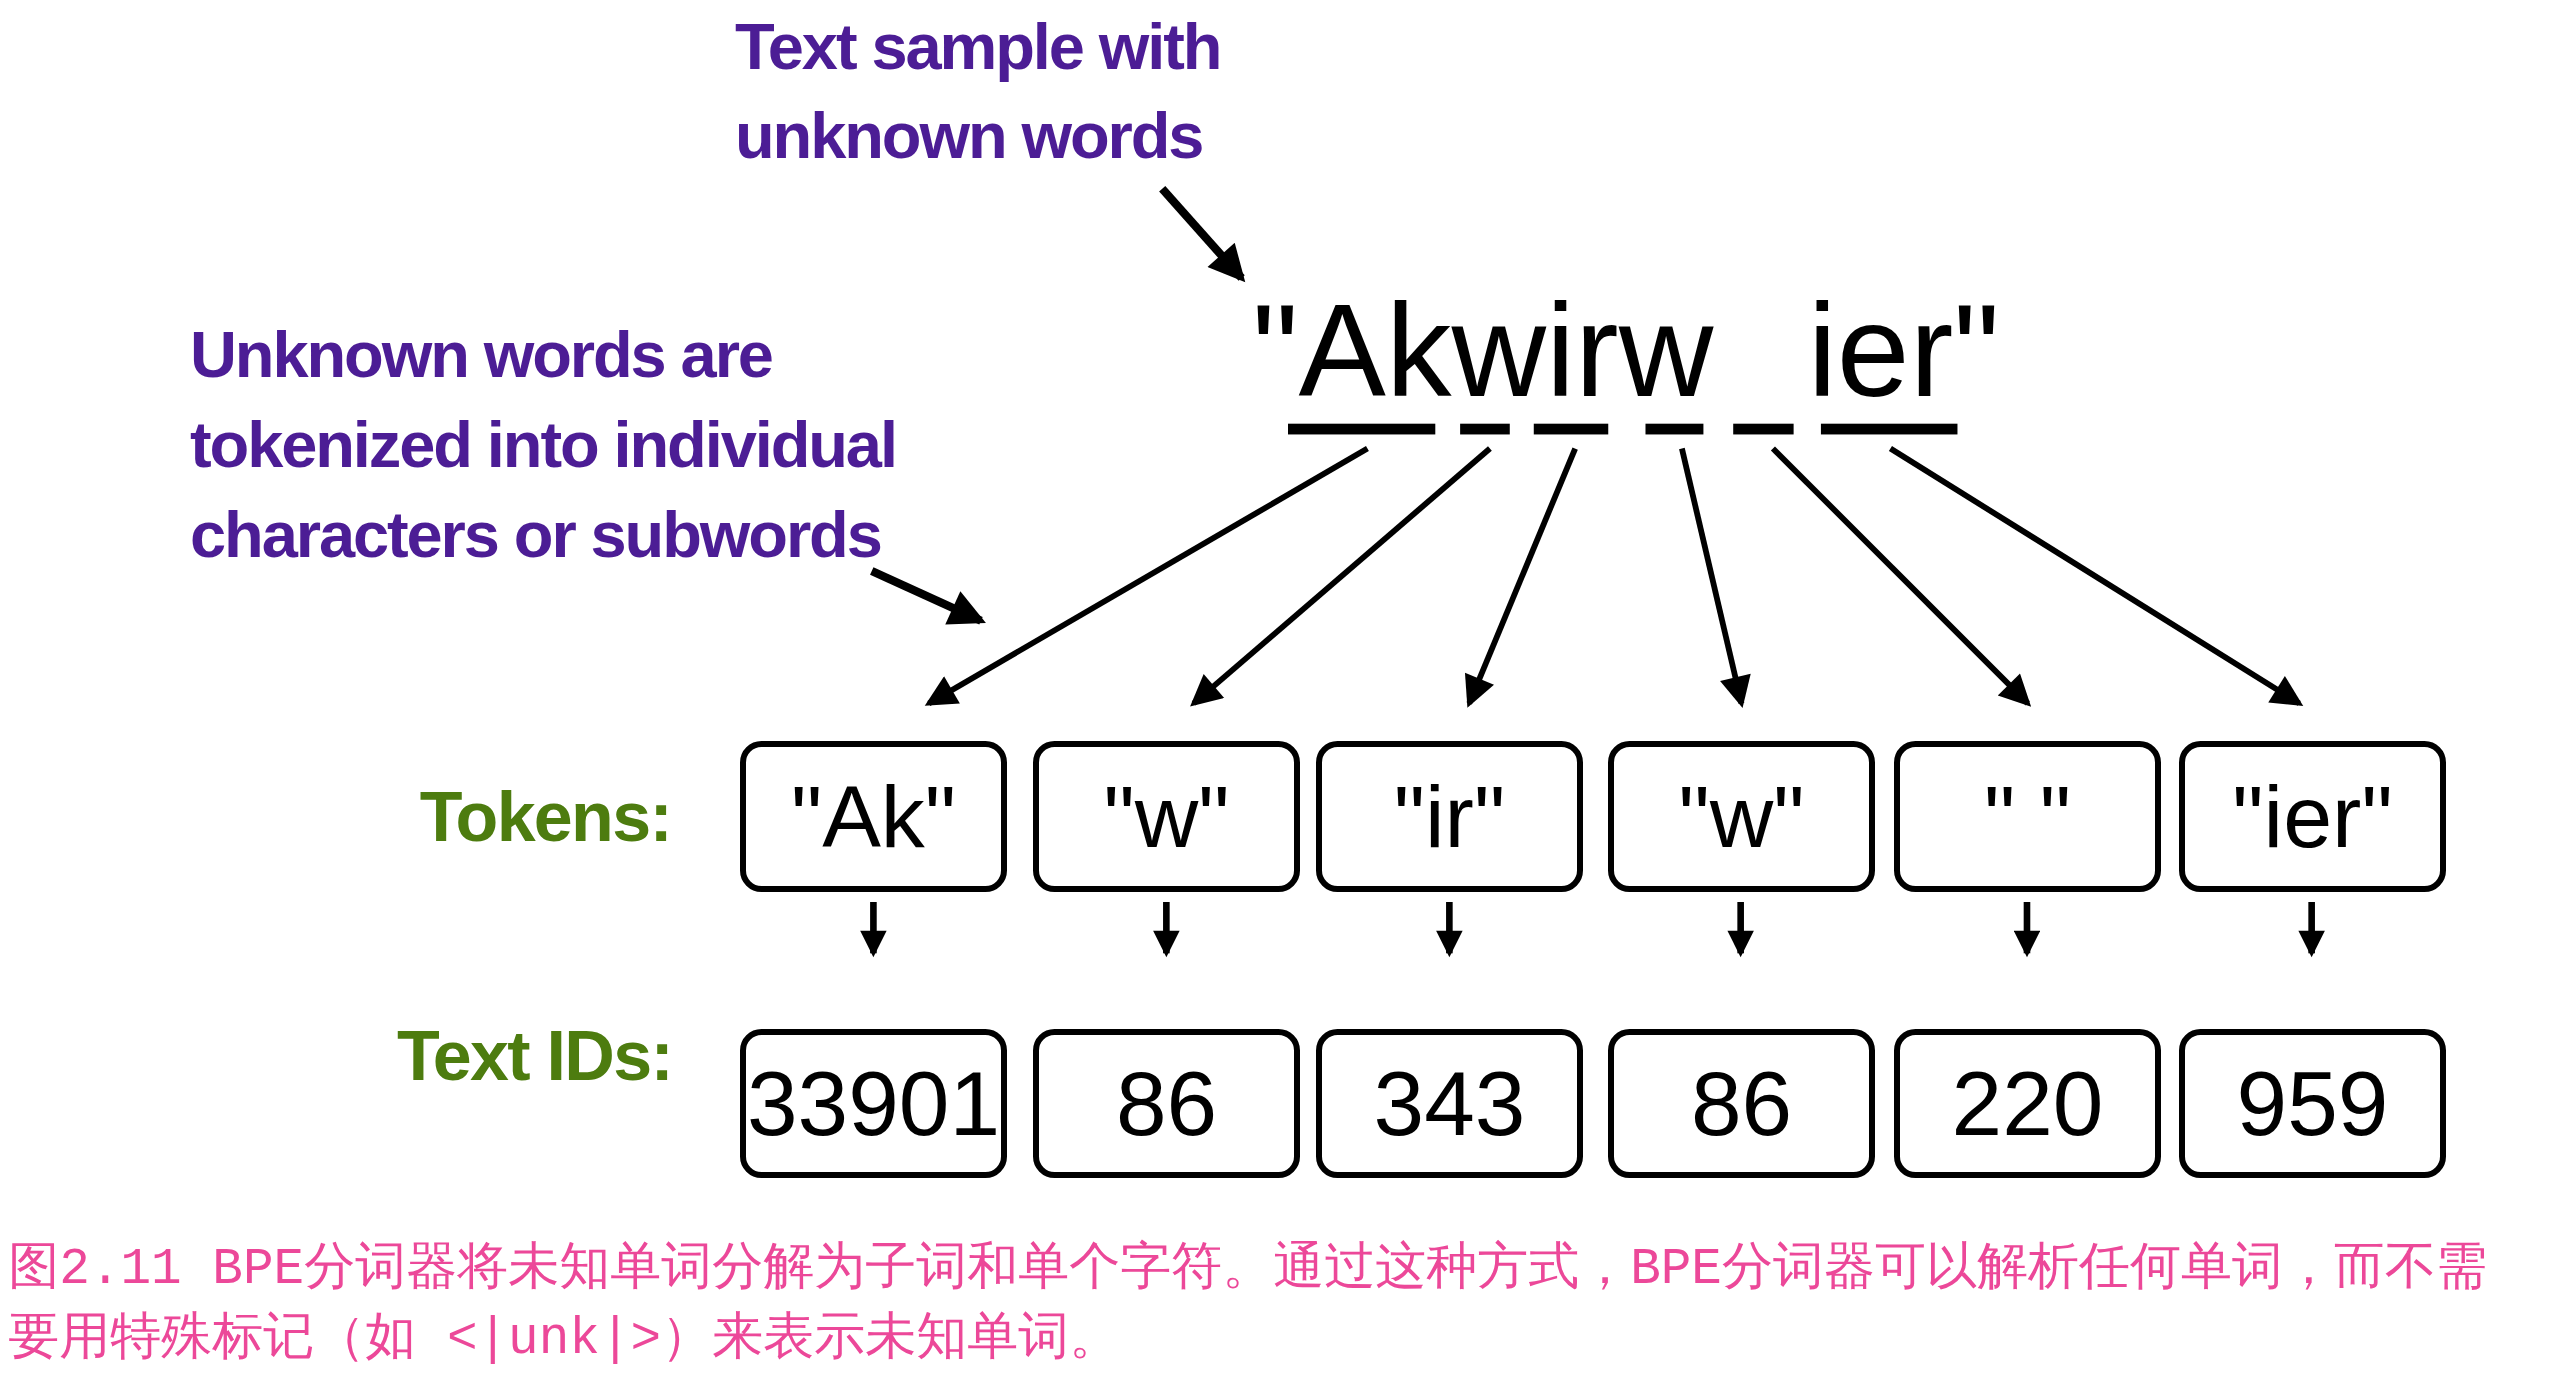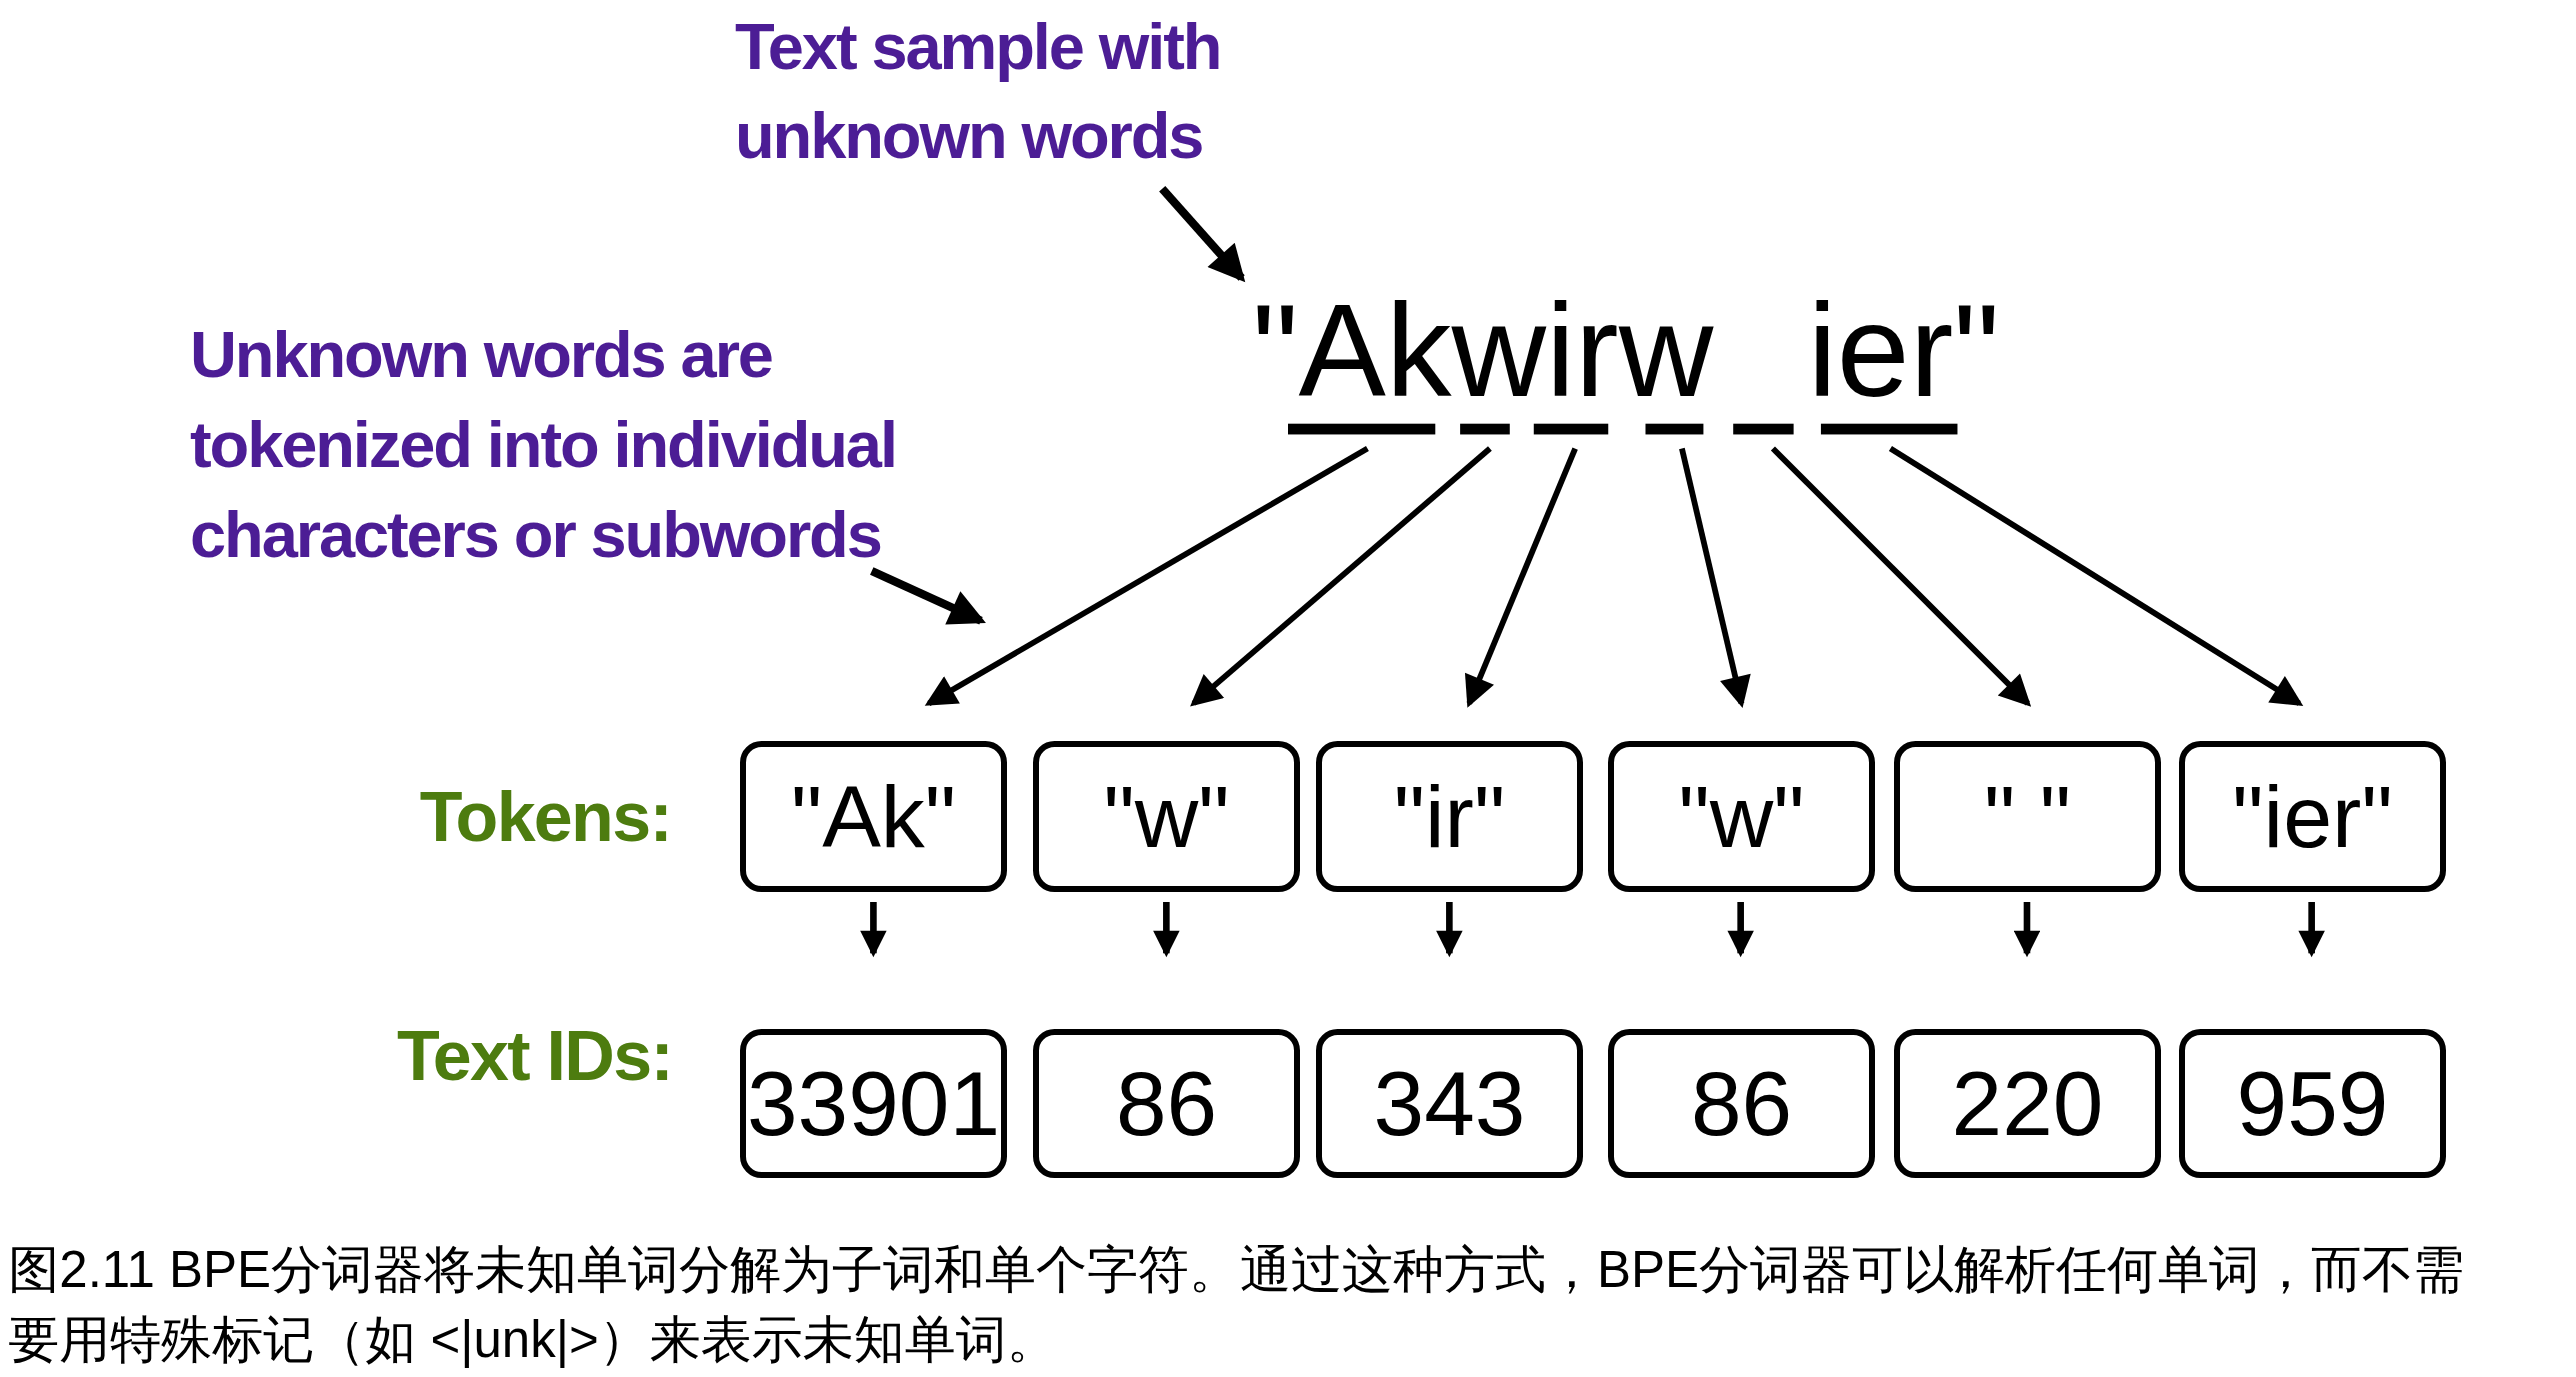--- a/index.html
+++ b/index.html
@@ -62,25 +62,26 @@
     align-items: center;
     justify-content: center;
     white-space: pre;
     color: #000000;
   }
   .tok-box.tokens  { top: 741px;  height: 151px; font-size: 88px; }
   .tok-box.ids     { top: 981px; height: 149px; font-size: 91px; margin-top: 48px; }
 
   
   .caption {
-    color: #000000;
+    color: #ec4899;
     font-size: 51px;
     line-height: 70px;
     letter-spacing: 0px;
     white-space: nowrap;
+    font-family: Liberation Mono, monospace;
   }
 
   svg.overlay {
     position: absolute;
     left: 0; top: 0;
     width: 2576px;
     height: 1377px;
     pointer-events: none;
   }
 </style>

